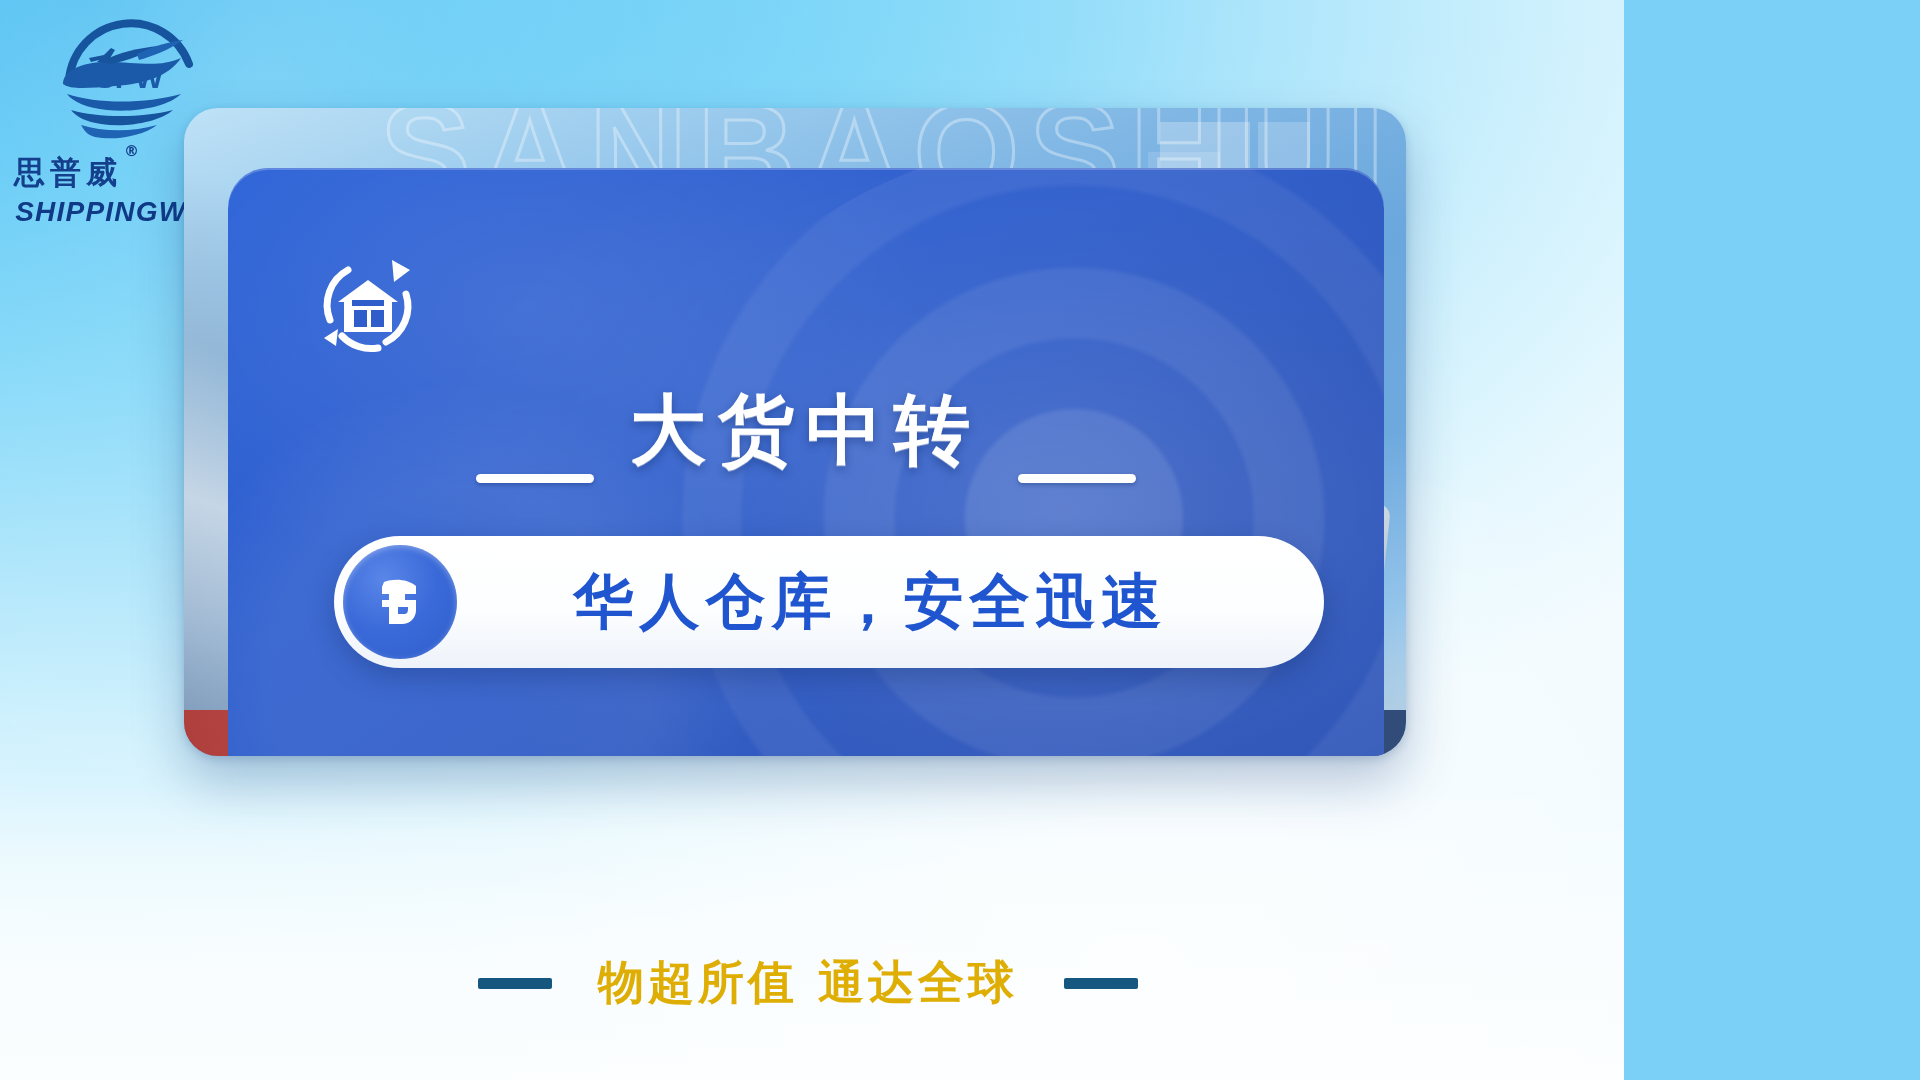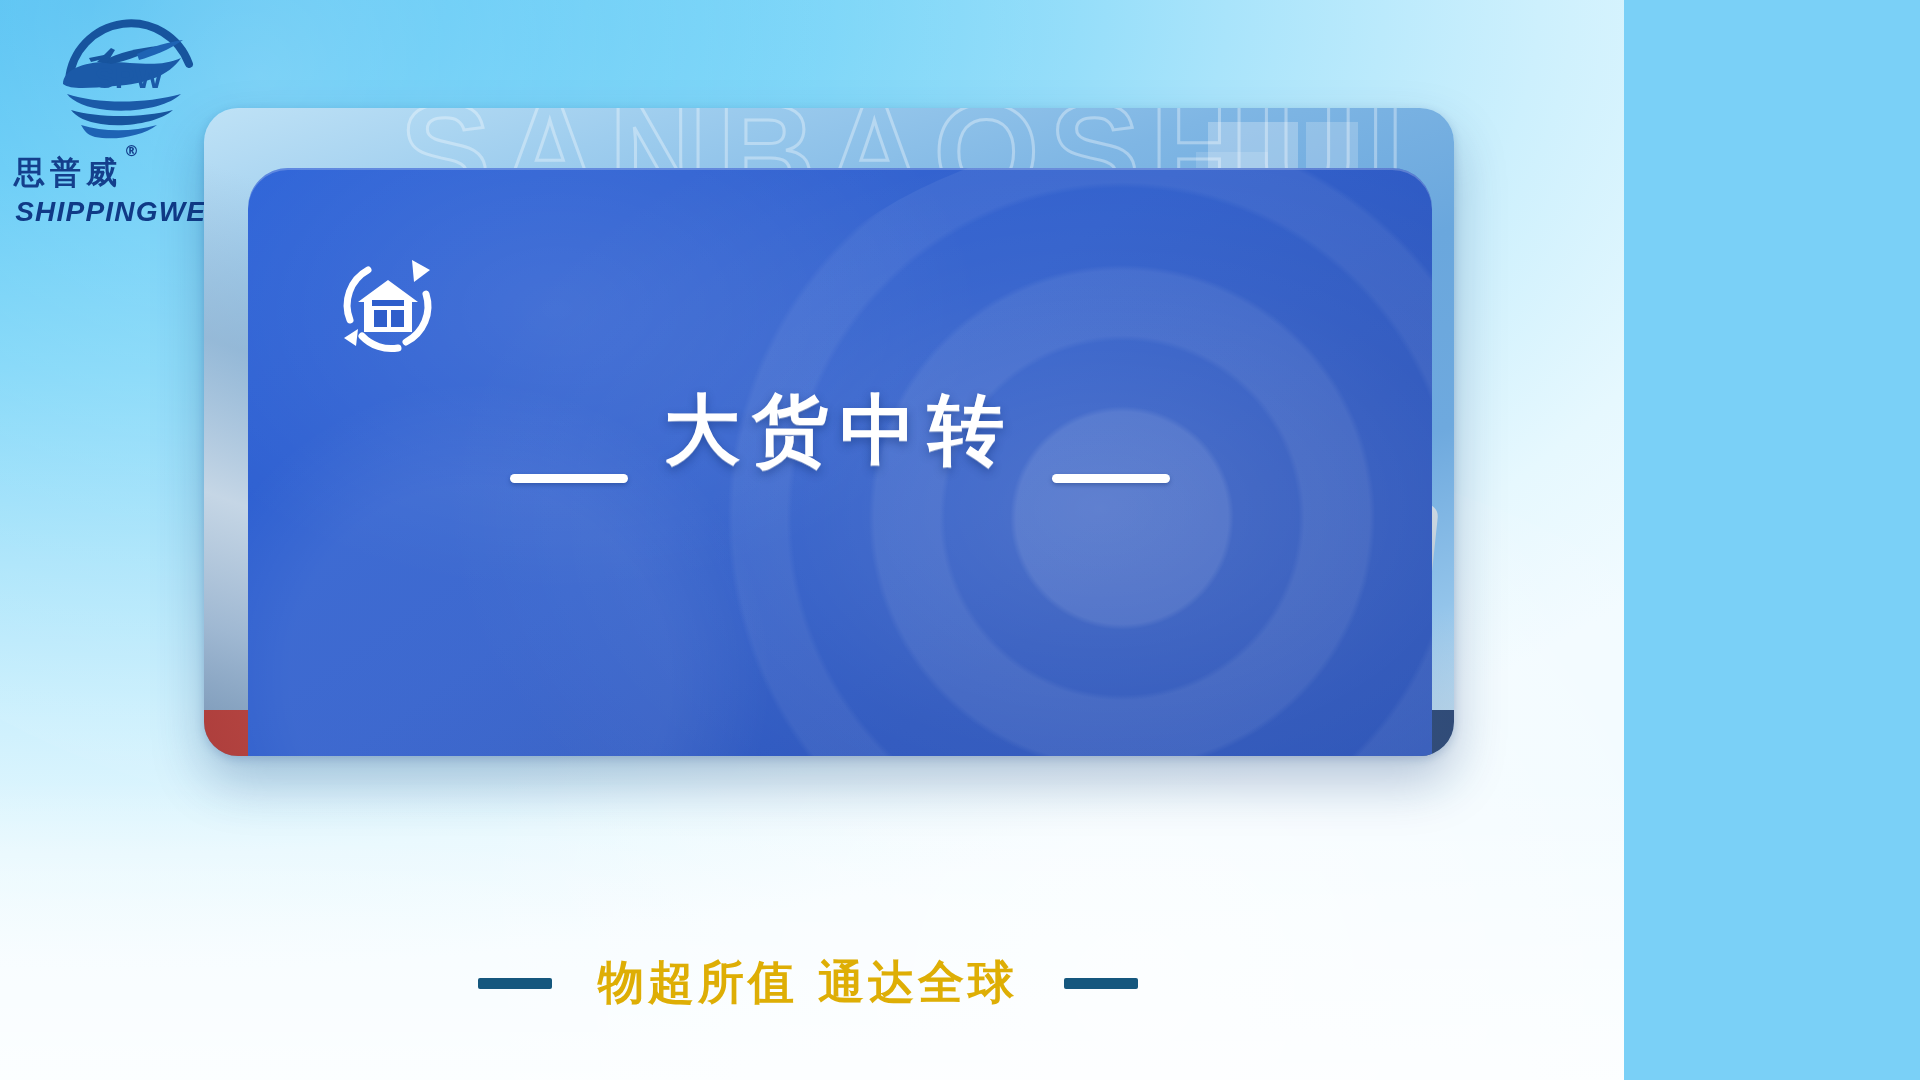--- a/index.html
+++ b/index.html
@@ -43,25 +43,24 @@
     position:absolute;font-size:15px;top:-10px;margin-left:2px;letter-spacing:0;
   }
   .brand-en{
     text-align:center;color:#103a86;font-weight:bold;font-style:italic;
     font-size:28px;letter-spacing:1.2px;margin-top:2px;
     font-family:"Liberation Sans",sans-serif;
   }
 
   
   .card-outer{
-    position:absolute;left:204px;top:108px;width:1222px;height:648px;
+    position:absolute;left:184px;top:108px;width:1222px;height:648px;
     border-radius:34px;overflow:hidden;
     background:linear-gradient(160deg,#bfe2f6 0%, #9ecdee 16%, #7fb6e4 34%, #6aa7dd 52%, #6ea9de 70%, #93c4ea 86%, #cfe8f7 100%);
     box-shadow:0 26px 52px rgba(16,58,120,.28), 0 3px 10px rgba(16,58,120,.18);
-    padding-left:28px;
   }
   .card-photo{
     position:absolute;inset:0;
     background:
       linear-gradient(200deg, rgba(120,170,220,0) 46%, rgba(150,175,200,.55) 62%, rgba(210,220,230,.85) 76%, rgba(180,190,205,.7) 88%, rgba(120,140,165,.75) 100%);
   }
   .card-photo:after{
     content:"";position:absolute;left:0;right:0;bottom:0;height:46px;
     background:linear-gradient(90deg,#b4352f 0%, #c4443a 16%, #8f2b28 30%, #4f6f9c 48%, #2f4d80 70%, #223d6c 100%);
     opacity:.9;
@@ -231,20 +230,29 @@
         <rect x="59" y="60" width="13" height="17" fill="#2f5ecb"></rect>
         <rect x="40" y="50" width="32" height="6" fill="#2f5ecb"></rect>
       </svg>
 
       <div class="headline-row">
         <span class="hl-dash"></span>
         <span class="headline">大货中转</span>
         <span class="hl-dash"></span>
       </div>
 
+      <div class="pill">
+        <span class="pill-badge">
+          <svg viewBox="0 0 72 72" width="72" height="72">
+            <path d="M20 16 C30 12 44 13 52 20 L52 28 L41 28 L41 34 L52 34 L52 44 C52 52 46 58 38 58 L34 58 L34 48 L40 48 C43 48 44 46 44 43 L44 41 L34 41 L34 58 L25 58 L25 41 L18 41 L18 34 L25 34 L25 28 L18 28 L18 21 Z" fill="#ffffff"></path>
+            <path d="M26 19 C34 17 43 18 48 23 L48 27 L26 27 Z" fill="#ffffff"></path>
+          </svg>
+        </span>
+        <span class="pill-text">华人仓库，安全迅速</span>
+      </div>
 
     </div>
   </div>
 
   <div class="tagline">
     <span class="tg-dash"></span>
     <span class="tagline-text">物超所值  通达全球</span>
     <span class="tg-dash"></span>
   </div>
 

